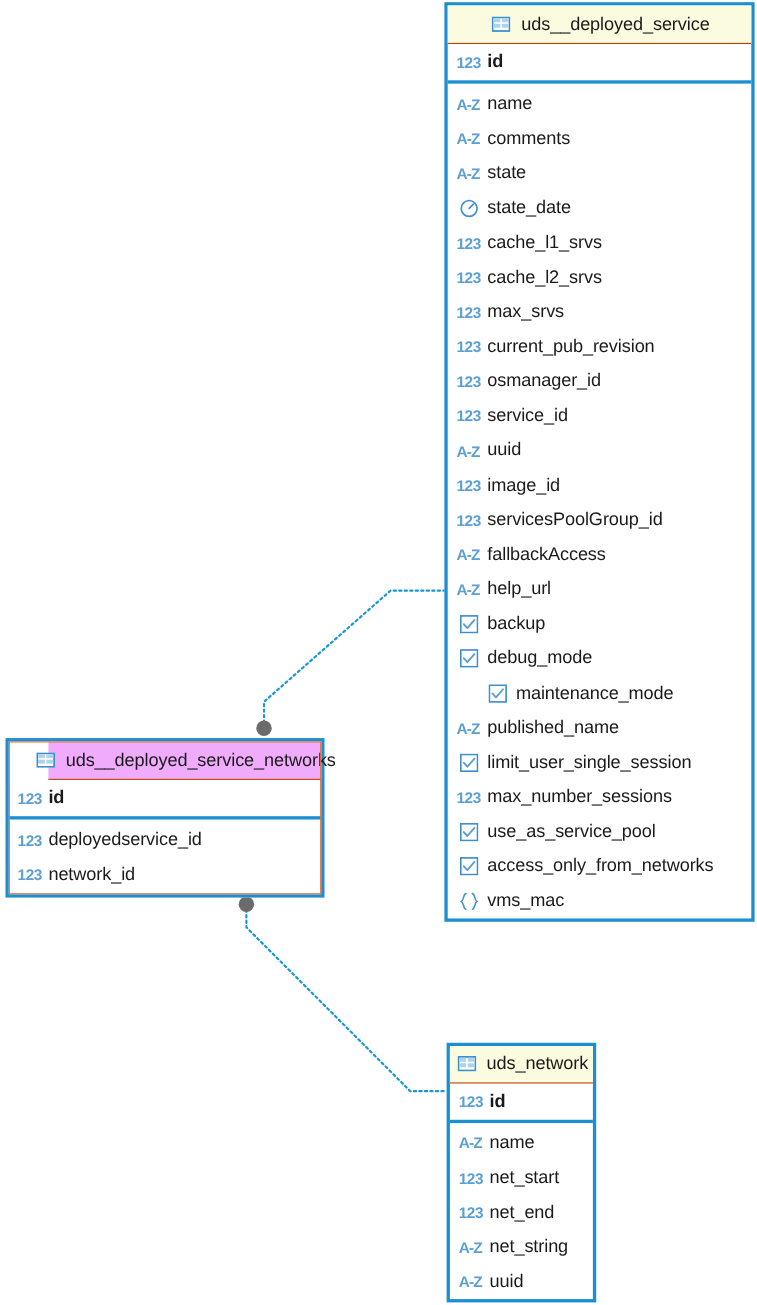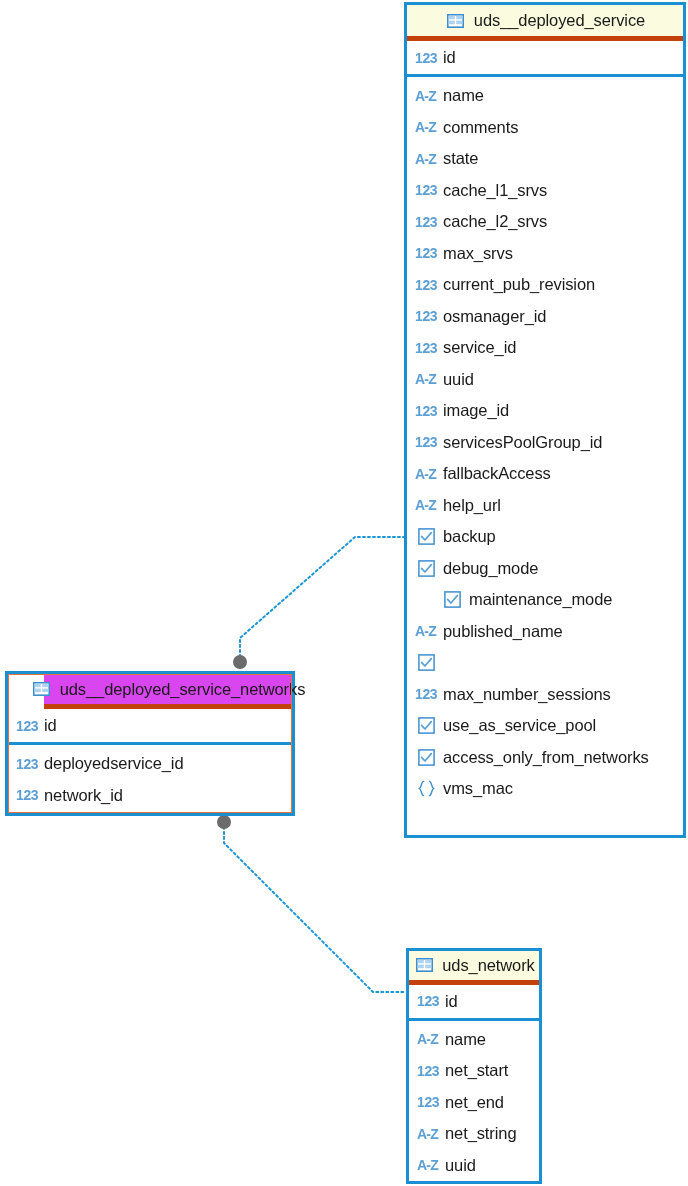--- a/index.html
+++ b/index.html
@@ -43,27 +43,27 @@
 
   .entity-header {
     box-sizing: border-box;
     display: flex;
     align-items: center;
     justify-content: center;
     gap: 7px;
     font-size: 16.5px;
     color: #1a1a1a;
     letter-spacing: -0.1px;
-    border-bottom: 5px solid #c2410c;
+    border-bottom: 1px solid #c2410c;
   }
   .entity.theme-yellow > .entity-header {
     background: #fbfbdf;
   }
   .entity.theme-orange > .entity-header {
-    background: #d946ef;
+    background: #f0abfc;
     color: #1a1a1a;
     margin-left: 36px;
   }
 
   .pk-section {
     box-sizing: border-box;
     border-bottom: 3px solid #1a8fd1;
   }
 
   .field {
@@ -71,21 +71,21 @@
     display: flex;
     align-items: center;
     gap: 6px;
     padding-left: 8px;
     font-size: 16.5px;
     color: #1a1a1a;
     letter-spacing: -0.1px;
     white-space: nowrap;
   }
   .field.pk .field-label {
-    font-weight: normal;
+    font-weight: bold;
   }
 
   .fields-section {
     box-sizing: border-box;
     flex: 1 1 auto;
     padding-top: 3px;
   }
 
   
   .entity.theme-orange::after {
@@ -171,20 +171,29 @@
       </div>
       <div class="field" style="height:31.5px;">
         <span class="ico-text az">A-Z</span>
         <span class="field-label">comments</span>
       </div>
       <div class="field" style="height:31.5px;">
         <span class="ico-text az">A-Z</span>
         <span class="field-label">state</span>
       </div>
       <div class="field" style="height:31.5px;">
+        <span class="ico">
+          <svg width="17" height="17" viewBox="0 0 17 17">
+            <circle cx="8.5" cy="8.5" r="7.2" fill="none" stroke="#3e8fd0" stroke-width="1.5"></circle>
+            <line x1="8.5" y1="8.5" x2="12.4" y2="4.6" stroke="#3e8fd0" stroke-width="1.5" stroke-linecap="round"></line>
+          </svg>
+        </span>
+        <span class="field-label">state_date</span>
+      </div>
+      <div class="field" style="height:31.5px;">
         <span class="ico-text">123</span>
         <span class="field-label">cache_l1_srvs</span>
       </div>
       <div class="field" style="height:31.5px;">
         <span class="ico-text">123</span>
         <span class="field-label">cache_l2_srvs</span>
       </div>
       <div class="field" style="height:31.5px;">
         <span class="ico-text">123</span>
         <span class="field-label">max_srvs</span>
@@ -252,20 +261,21 @@
         <span class="ico-text az">A-Z</span>
         <span class="field-label">published_name</span>
       </div>
       <div class="field" style="height:31.5px;">
         <span class="ico">
           <svg width="17" height="17" viewBox="0 0 17 17">
             <rect x="0.9" y="0.9" width="15.2" height="15.2" fill="#ffffff" stroke="#3e8fd0" stroke-width="1.5"></rect>
             <polyline points="3.6,8.4 6.9,12.0 13.3,4.6" fill="none" stroke="#5b9fd4" stroke-width="1.7" stroke-linecap="round" stroke-linejoin="round"></polyline>
           </svg>
         </span>
+        <span class="field-label">limit_user_single_session</span>
       </div>
       <div class="field" style="height:31.5px;">
         <span class="ico-text">123</span>
         <span class="field-label">max_number_sessions</span>
       </div>
       <div class="field" style="height:31.5px;">
         <span class="ico">
           <svg width="17" height="17" viewBox="0 0 17 17">
             <rect x="0.9" y="0.9" width="15.2" height="15.2" fill="#ffffff" stroke="#3e8fd0" stroke-width="1.5"></rect>
             <polyline points="3.6,8.4 6.9,12.0 13.3,4.6" fill="none" stroke="#5b9fd4" stroke-width="1.7" stroke-linecap="round" stroke-linejoin="round"></polyline>

